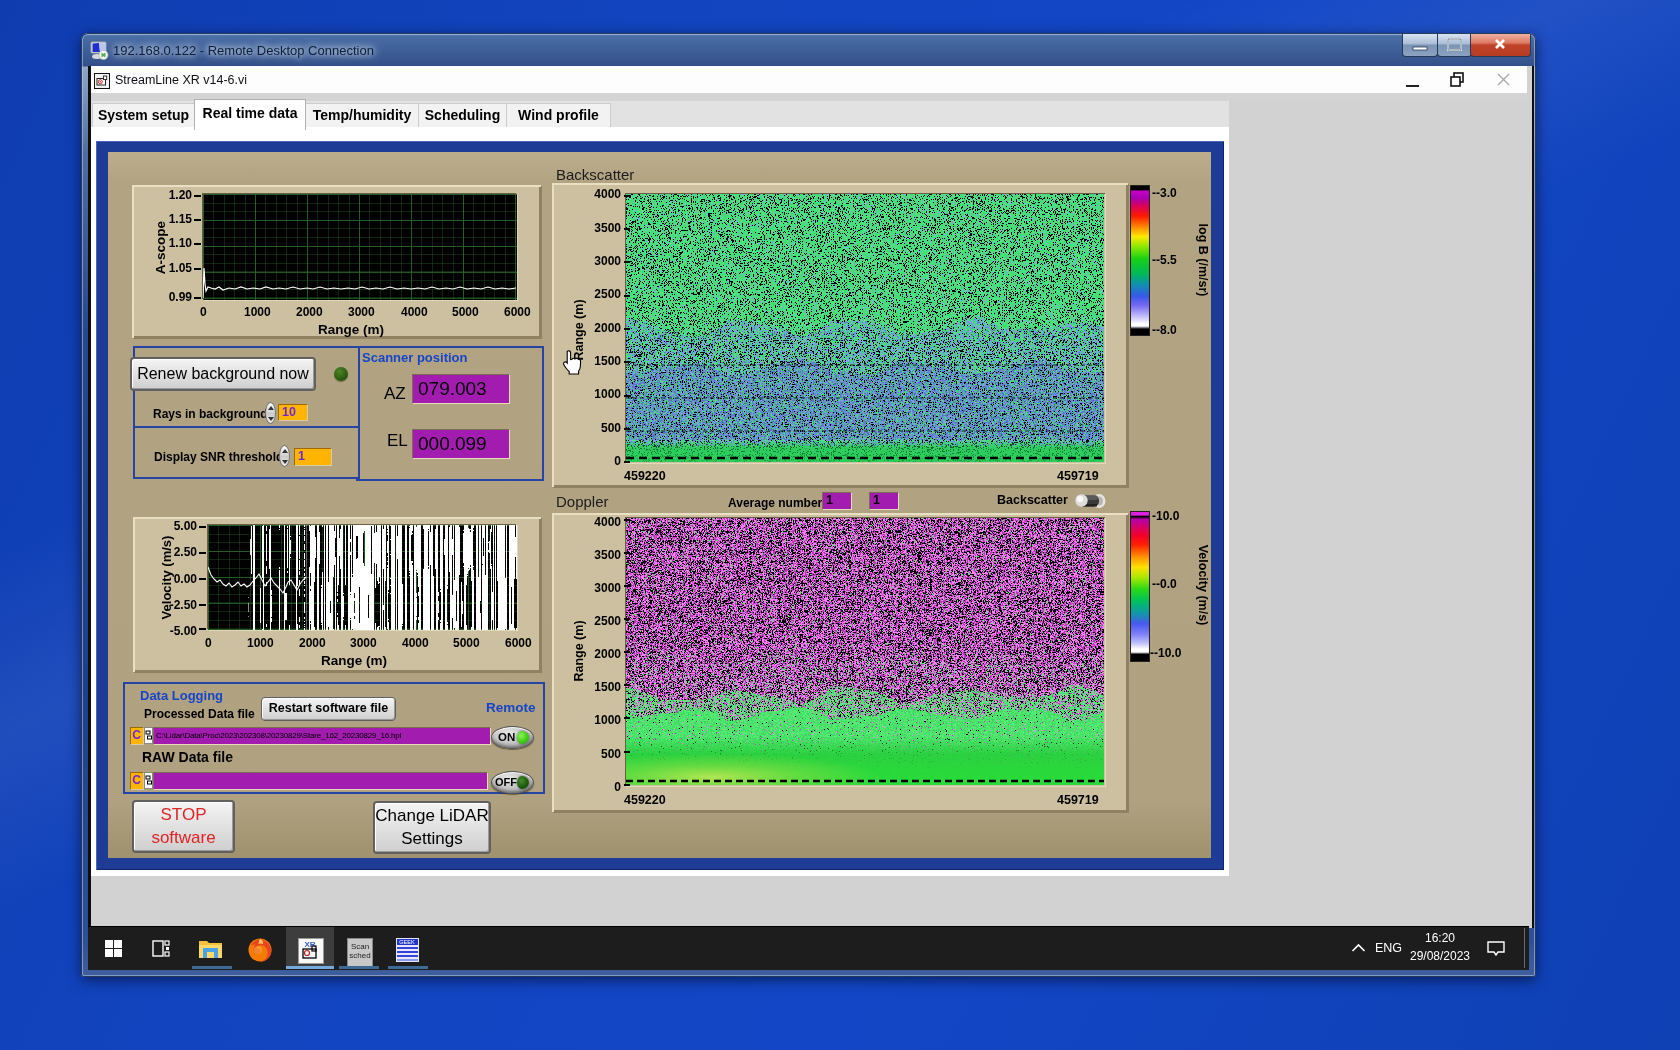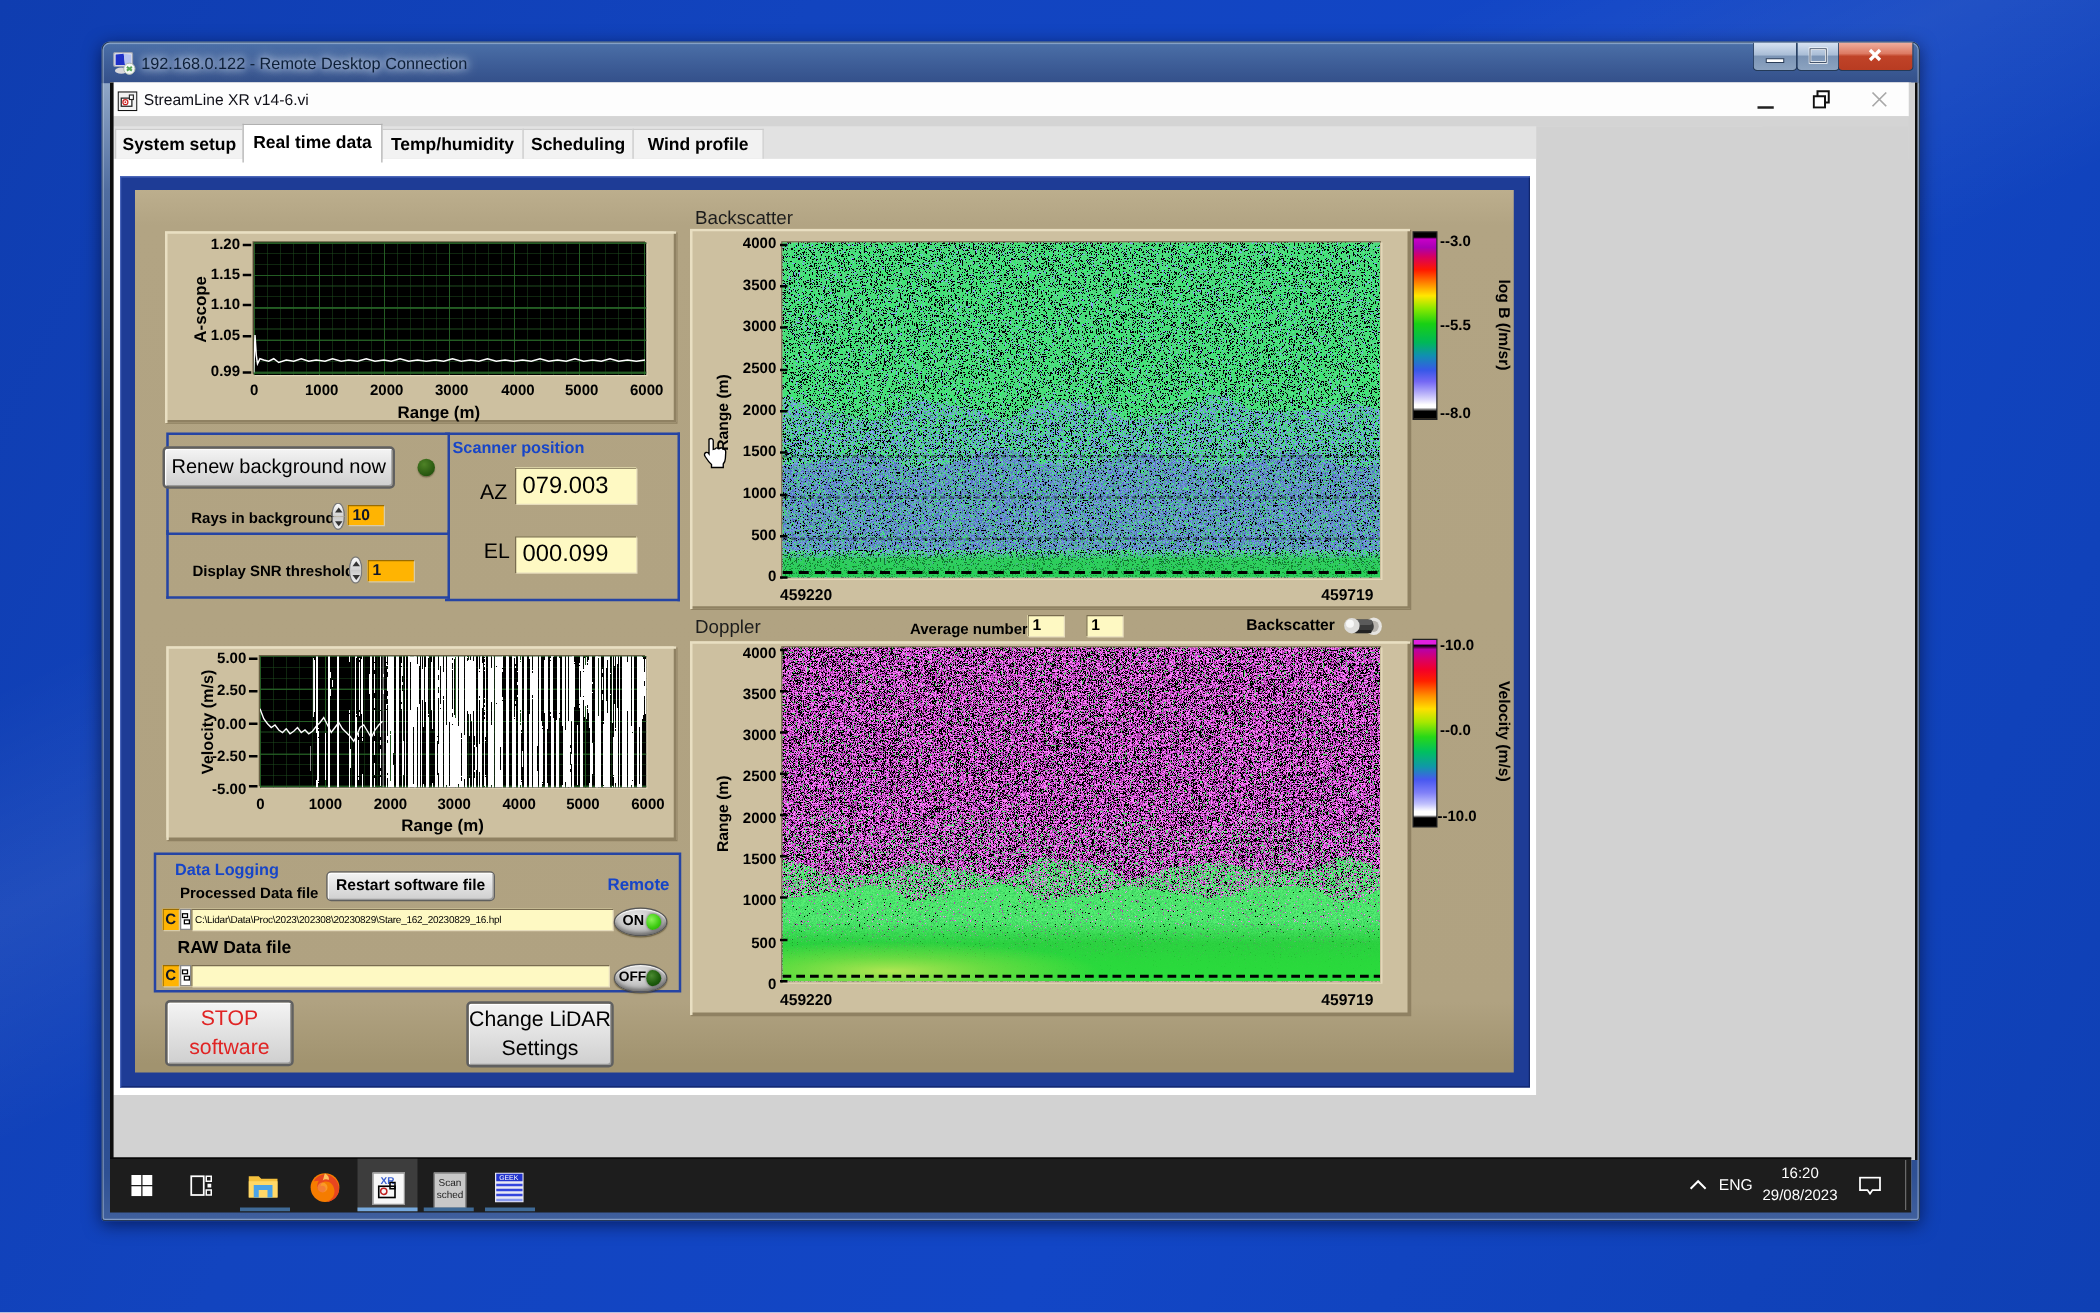--- a/index.html
+++ b/index.html
@@ -53,22 +53,22 @@
   repeating-linear-gradient(to bottom, rgba(40,105,40,.8) 0 1px, transparent 1px 26px),
   repeating-linear-gradient(to right, rgba(30,75,30,.5) 0 1px, transparent 1px 10.4px),
   repeating-linear-gradient(to bottom, rgba(30,75,30,.5) 0 1px, transparent 1px 8.6px);}
 .lbl{font-size:12px;font-weight:bold;color:#000;white-space:nowrap;}
 .lblr{font-size:12px;font-weight:bold;color:#000;text-align:right;white-space:nowrap;}
 .blue{color:#1745c8;}
 .rot{transform:rotate(-90deg);transform-origin:center;}
 .rotcw{transform:rotate(90deg);transform-origin:center;}
 .btn3d{background:linear-gradient(#f4f4f4 0%, #e3e3e3 45%, #cfcfcf 100%);border:2px solid #606060;border-radius:4px;
  box-shadow:inset 1px 1px 0 #ffffff, inset -1px -1px 0 #9a9a9a;color:#000;text-align:center;}
-.orange{background:#ffb402;box-shadow:inset 1px 1px 0 #9a6c00, 1px 1px 0 #d8cba8;font-weight:bold;font-size:12.5px;color:#0f172a;}
-.wfield{background:#fef9c3;box-shadow:inset 1px 1px 0 #7a6d50, 1px 1px 0 #e6dcbc;}
+.orange{background:#ffb402;box-shadow:inset 1px 1px 0 #9a6c00, 1px 1px 0 #d8cba8;font-weight:bold;font-size:12.5px;color:#6d28d9;}
+.wfield{background:#a21caf;box-shadow:inset 1px 1px 0 #7a6d50, 1px 1px 0 #e6dcbc;}
 .spinner{width:11px;height:22px;}
 .spinner i{position:absolute;display:block;z-index:3;left:2.5px;width:0;height:0;border-left:3px solid transparent;border-right:3px solid transparent;}
 .spinner i.u{top:3.5px;border-bottom:4.5px solid #333;}
 .spinner i.d{bottom:3.5px;border-top:4.5px solid #333;}
 .spinner:before{content:"";position:absolute;left:0;top:0;width:11px;height:11px;border-radius:50% 50% 0 0/100% 100% 0 0;background:linear-gradient(#fdfdfd,#d0d0d0);border:1px solid #777;border-bottom:none;box-sizing:border-box;}
 .spinner:after{content:"";position:absolute;left:0;top:11px;width:11px;height:11px;border-radius:0 0 50% 50%/0 0 100% 100%;background:linear-gradient(#c8c8c8,#f0f0f0);border:1px solid #777;border-top:none;box-sizing:border-box;}
 .toggle{width:41px;height:21px;border-radius:50%;background:radial-gradient(ellipse at 40% 30%,#e8e8e8,#b9b9b9 60%,#8f8f8f);box-shadow:inset 0 -2px 3px rgba(0,0,0,.35), inset 0 1px 1px #fff, 0 1px 1px rgba(60,50,20,.6);border:1px solid #555;}
 .toggle:before{content:"ON";position:absolute;left:6px;top:3.5px;font-size:11.5px;font-weight:bold;color:#000;}
 .toggle:after{content:"";position:absolute;right:4px;top:3.5px;width:12px;height:13px;background:radial-gradient(circle at 35% 35%,#8cf25a,#3ecc12 55%,#1e9904);border-radius:40% 60% 60% 40%/50%;box-shadow:0 0 2px rgba(0,0,0,.6);}
 .toggle.off:before{content:"OFF";left:3px;font-size:11px;top:4px;}

